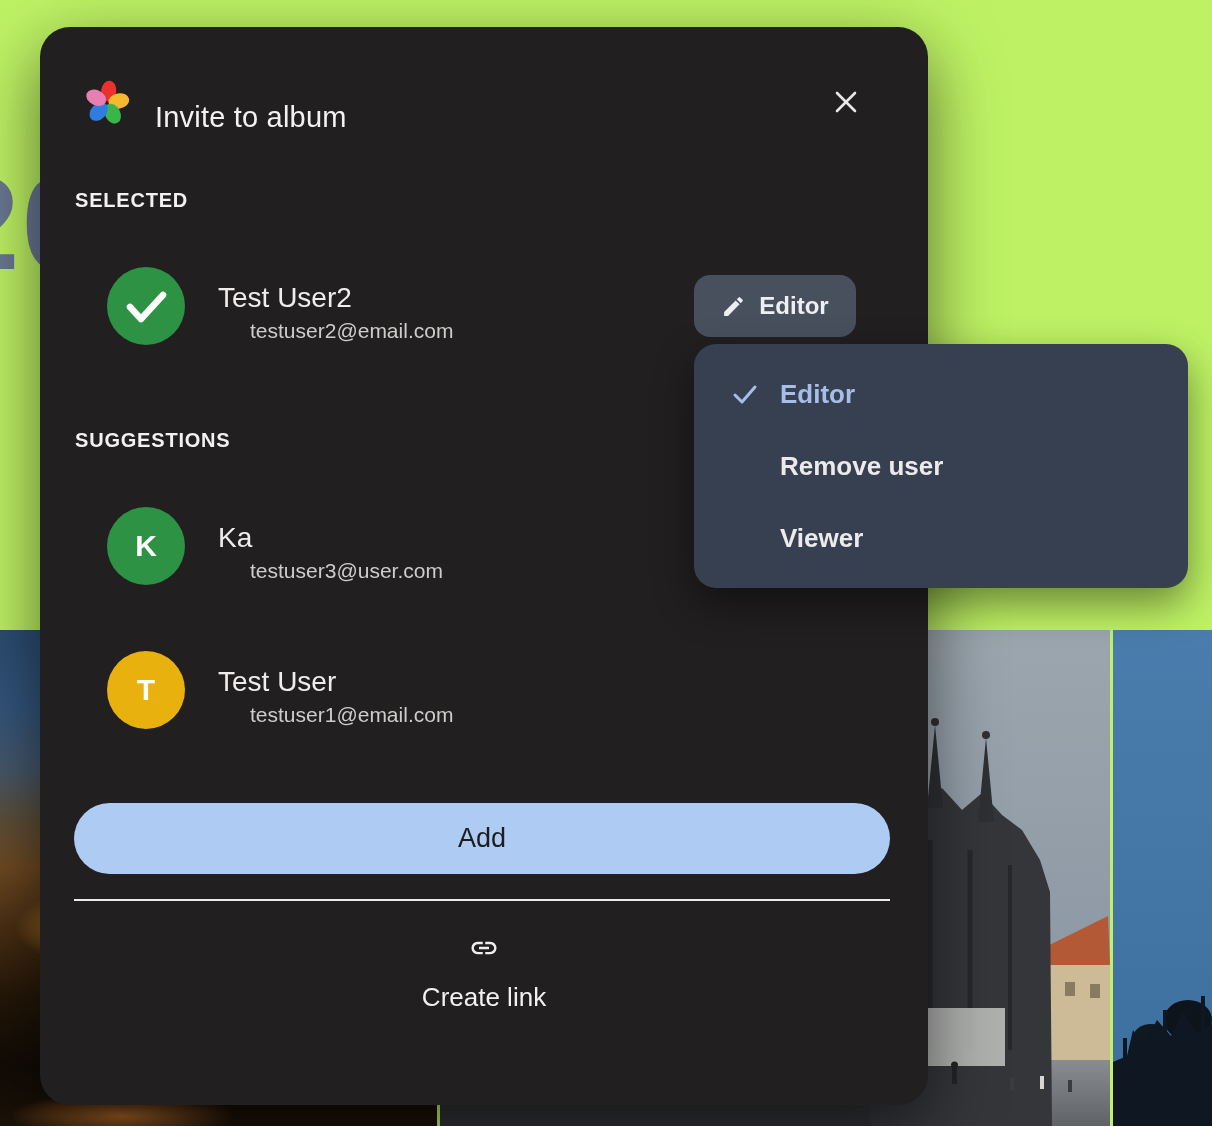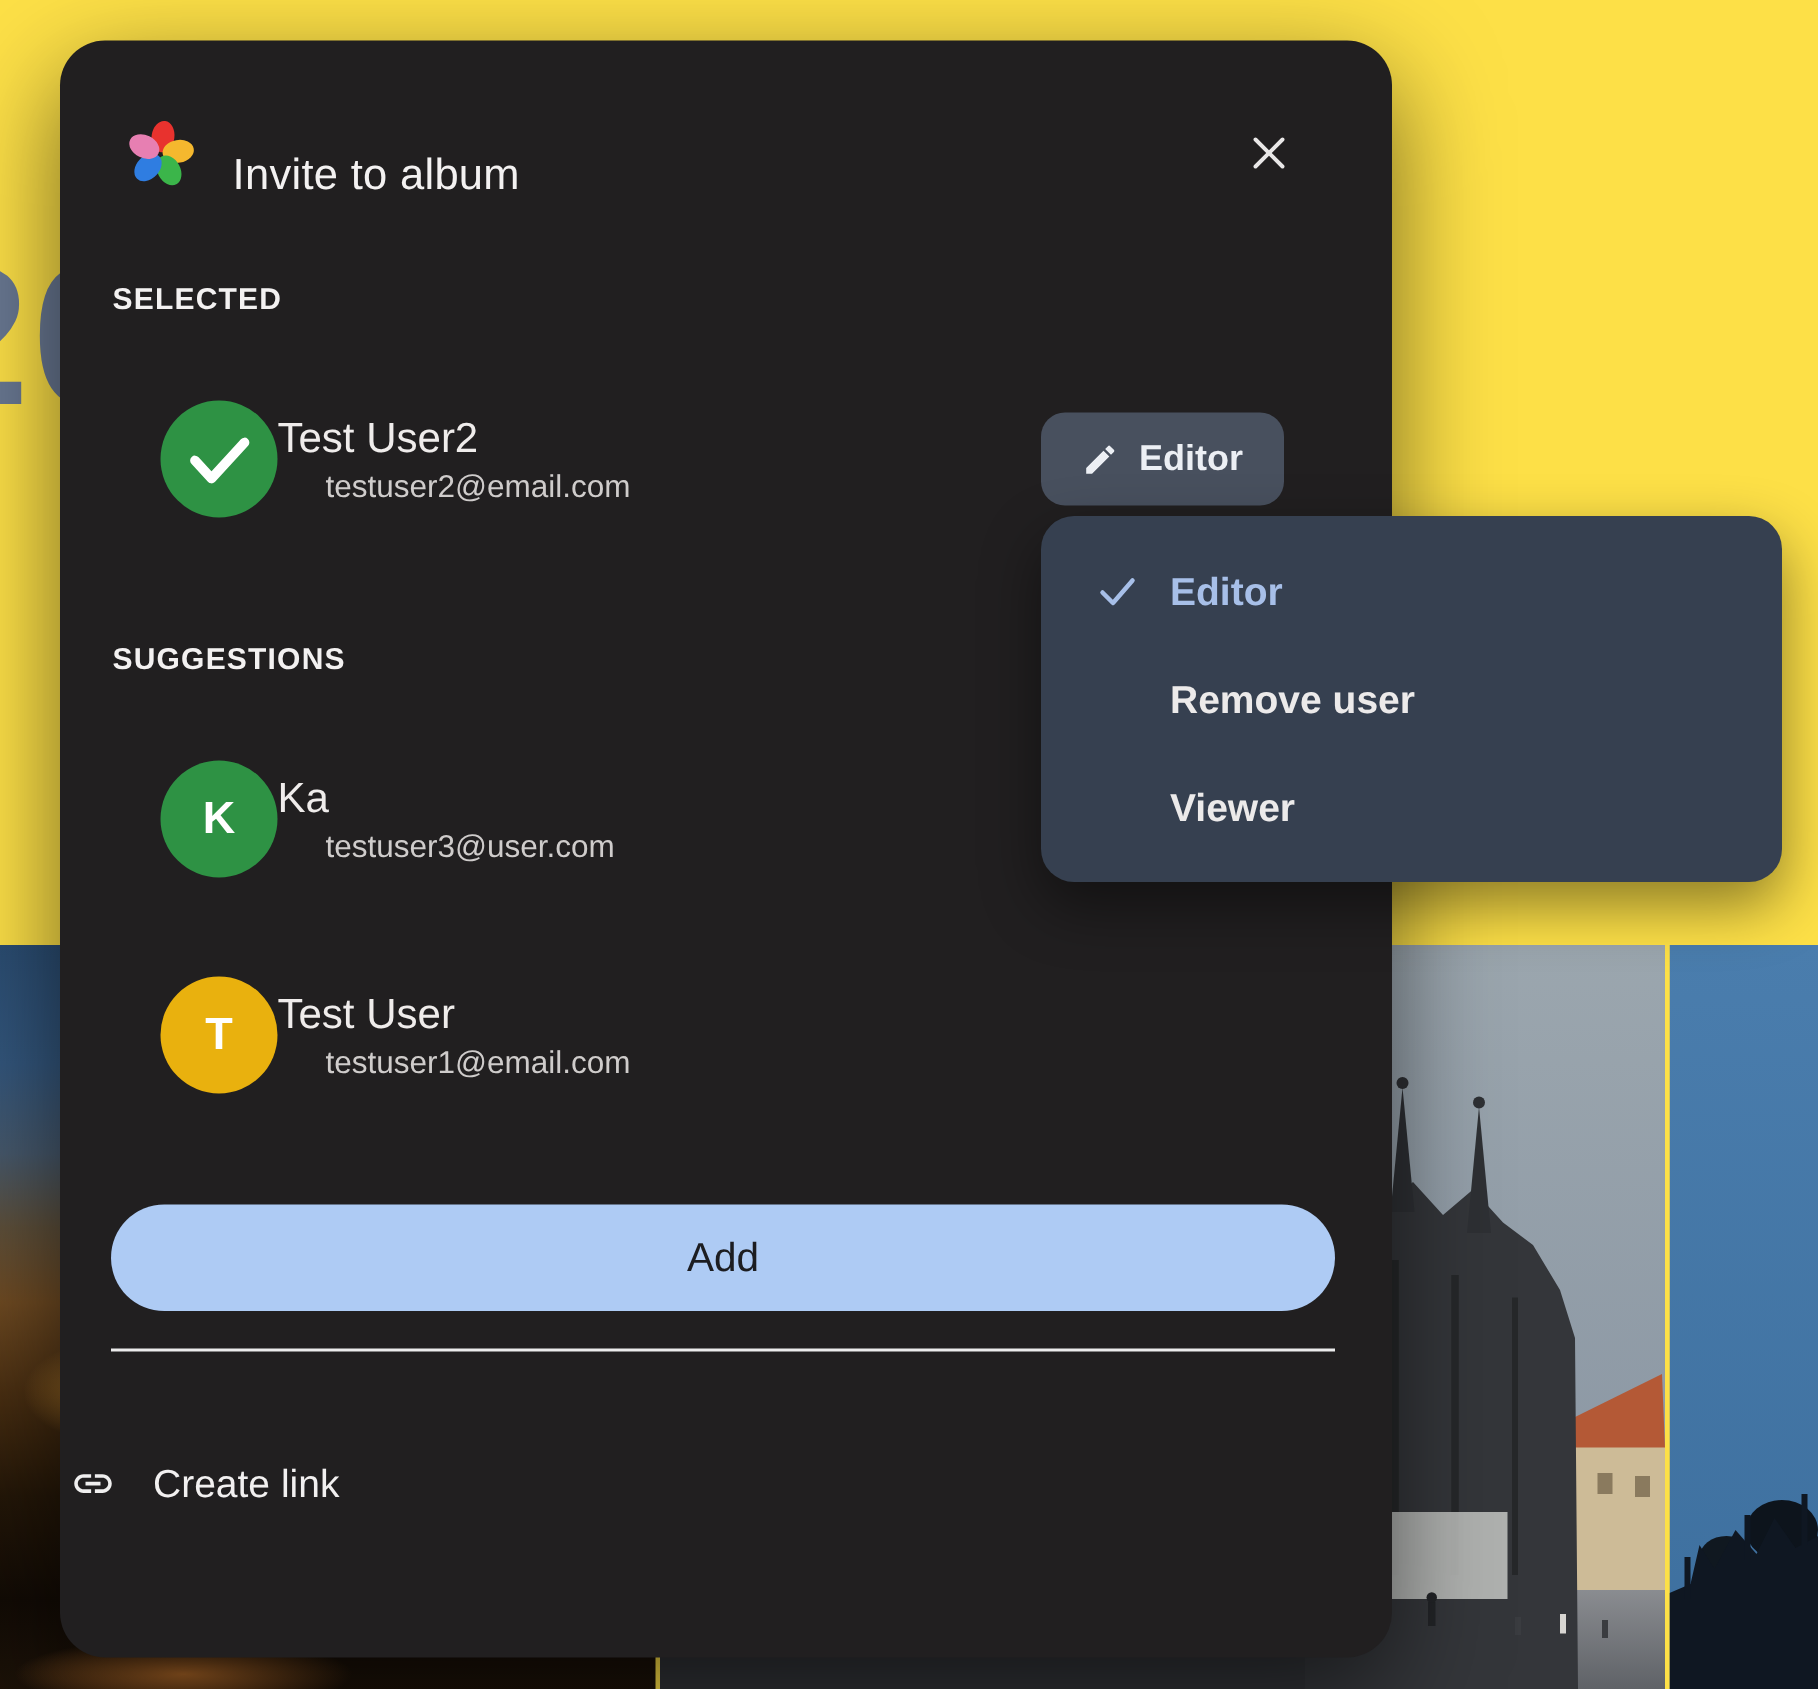--- a/index.html
+++ b/index.html
@@ -1,17 +1,17 @@
 <!DOCTYPE html>
 <html><head>
 <meta charset="utf-8">
 <style>
   html,body{margin:0;padding:0;background:#000;}
   .screen{
-    position:relative;width:1212px;height:1126px;overflow:hidden;background:#fde047;
+    position:relative;width:1212px;height:1126px;overflow:hidden;background:#bef264;
     font-family:"Liberation Sans",sans-serif;
   }
   
   .year-frag{
     position:absolute;left:-54px;top:158px;z-index:1;
     font-size:132px;font-weight:600;line-height:1;color:#697892;letter-spacing:2px;
   }
   .photo{position:absolute;top:630px;height:496px;z-index:1;}
   .photo-1{
     left:0;width:437px;
@@ -42,21 +42,21 @@
     display:flex;align-items:center;justify-content:center;cursor:pointer;
     background:transparent;border:none;padding:0;
   }
   .section-label{
     position:absolute;left:35px;
     font-size:20px;font-weight:700;letter-spacing:.8px;color:#f3f1f1;
   }
   .sec-selected{top:162px;}
   .sec-suggestions{top:402px;}
   .row{
-    position:absolute;left:67px;height:78px;display:flex;align-items:center;cursor:pointer;
+    position:absolute;left:67px;height:78px;display:flex;align-items:flex-end;gap:33px;cursor:pointer;
   }
   .row-selected{top:240px;width:560px;}
   .row-sugg-1{top:480px;width:560px;}
   .row-sugg-2{top:624px;width:560px;}
   .avatar{
     width:78px;height:78px;border-radius:50%;flex:0 0 auto;
     display:flex;align-items:center;justify-content:center;
     color:#fff;font-size:30px;font-weight:700;
   }
   .avatar-check{background:#2e9244;}
@@ -72,21 +72,21 @@
     color:#eceff4;font-family:inherit;font-size:24px;font-weight:600;
   }
   .add-btn{
     position:absolute;left:34px;top:776px;width:816px;height:71px;
     background:#aecbf4;border:none;border-radius:36px;cursor:pointer;
     font-family:inherit;font-size:27px;font-weight:500;color:#1c1d21;text-align:center;
   }
   .divider{position:absolute;left:34px;top:872px;width:816px;height:2px;background:#ebebeb;}
   .create-link{
     position:absolute;left:0;top:906px;width:888px;height:112px;
-    display:flex;flex-direction:row;align-items:center;gap:18px;
+    display:flex;flex-direction:column;align-items:center;gap:18px;
     background:transparent;border:none;cursor:pointer;padding:0;
     font-family:inherit;
   }
   .create-link-label{font-size:26px;font-weight:500;color:#f2f0f0;line-height:32px;}
   
   .menu{
     position:absolute;left:694px;top:344px;width:494px;height:244px;z-index:10;
     background:#364050;border-radius:22px;
     box-shadow:0 16px 40px rgba(0,0,0,.45);
     padding:14px 0;box-sizing:border-box;

